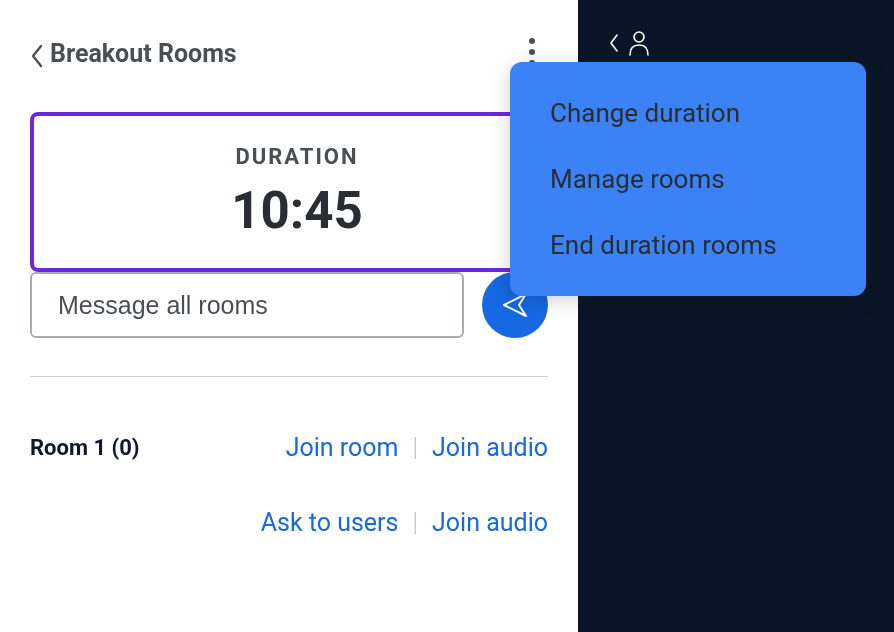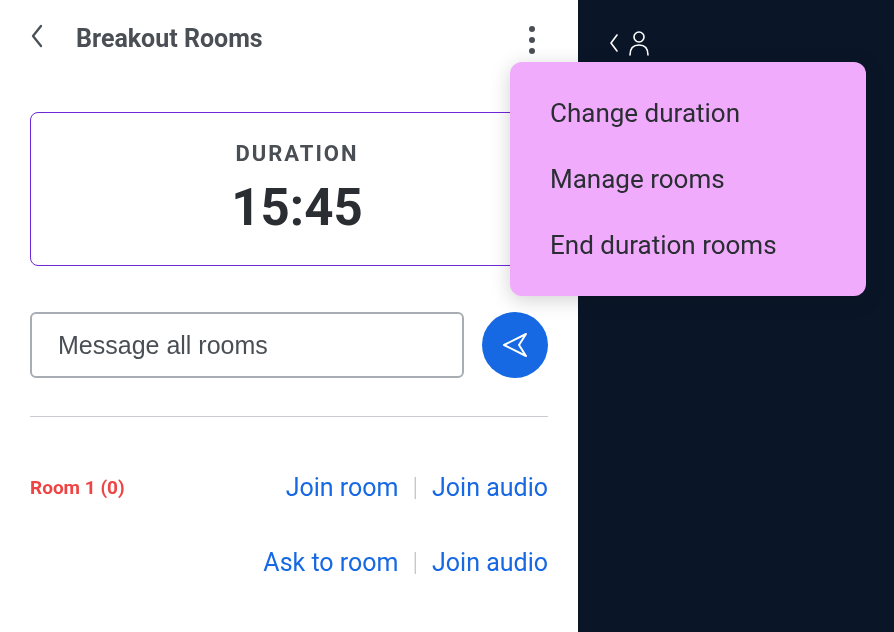--- a/index.html
+++ b/index.html
@@ -15,22 +15,22 @@
   }
   .dark-side {
     flex: 1;
     background: #0a1628;
     height: 100%;
     position: relative;
   }
 
   .header {
     display: flex;
-    align-items: flex-start;
-    gap: 32px;
+    align-items: flex-end;
+    gap: 6px;
     height: 44px;
   }
   .back-chevron {
     width: 14px; height: 24px;
     display: flex; align-items: center; justify-content: center;
     cursor: pointer;
   }
   .title {
     font-size: 25px;
     font-weight: 700;
@@ -40,41 +40,40 @@
     margin-left: auto;
     width: 32px; height: 32px;
     display: flex; flex-direction: column; align-items: center; justify-content: center;
     gap: 5px;
     cursor: pointer;
   }
   .more-btn .dot { width: 6px; height: 6px; border-radius: 50%; background: #4a4f55; }
 
   .duration-card {
     margin-top: 44px;
-    border: 1px solid #6d28d9;
+    border: 4px solid #6d28d9;
     border-radius: 8px;
     padding: 28px 0 28px 16px;
     text-align: center;
   }
   .duration-label {
     font-size: 22px;
     font-weight: 700;
     letter-spacing: 2px;
     color: #4a4f55;
     text-transform: uppercase;
   }
   .duration-time {
     margin-top: 12px;
     font-size: 51px;
     font-weight: 700;
     color: #2a2e33;
   }
 
   .message-row {
-    margin-top: 46px;
     display: flex;
     align-items: flex-end;
     gap: 18px;
   }
   .message-input {
     flex: 1;
     height: 66px;
     border: 2px solid #a8adb3;
     border-radius: 6px;
     padding: 0 26px;
@@ -100,44 +99,44 @@
 
   .rooms {
     margin-top: 56px;
   }
   .room-row {
     display: flex;
     align-items: center;
     margin-bottom: 46px;
   }
   .room-name {
-    font-size: 19px;
-    font-weight: 700;
-    color: #ef4444;
+    font-size: 22px;
+    font-weight: 700;
+    color: #0f172a;
   }
   .room-actions {
     margin-left: auto;
     display: flex;
     align-items: flex-start;
     font-size: 25px;
     color: #1668e3;
   }
   .room-link { cursor: pointer; }
   .room-sep {
     margin: 0 14px;
     color: #c0c4c9;
     font-weight: 300;
   }
 
   .dropdown {
     position: absolute;
     top: 62px;
     left: 510px;
     width: 356px;
-    background: #f0abfc;
+    background: #3b82f6;
     border-radius: 12px;
     box-shadow: 0 4px 20px rgba(0,0,0,0.18);
     padding: 18px 0;
     z-index: 10;
   }
   .dropdown-item {
     padding: 18px 40px;
     font-size: 26px;
     color: #2a2e33;
     cursor: pointer;
@@ -166,21 +165,21 @@
     <div class="title">Breakout Rooms</div>
     <div class="more-btn">
       <div class="dot"></div>
       <div class="dot"></div>
       <div class="dot"></div>
     </div>
   </div>
 
   <div class="duration-card">
     <div class="duration-label">DURATION</div>
-    <div class="duration-time">15:45</div>
+    <div class="duration-time">10:45</div>
   </div>
 
   <div class="message-row">
     <input class="message-input" type="text" placeholder="Message all rooms" style="">
     <button class="send-btn">
       <svg width="28" height="28" viewBox="0 0 28 28" fill="none">
         <path d="M3 14 L25 3 L18 14 L25 25 Z" stroke="#fff" stroke-width="2" stroke-linejoin="round" fill="none"></path>
       </svg>
     </button>
   </div>
@@ -191,21 +190,21 @@
     <div class="room-row">
       <div class="room-name">Room 1  (0)</div>
       <div class="room-actions">
         <span class="room-link">Join room</span>
         <span class="room-sep">|</span>
         <span class="room-link">Join audio</span>
       </div>
     </div>
     <div class="room-row">
       <div class="room-actions">
-        <span class="room-link">Ask to room</span>
+        <span class="room-link">Ask to users</span>
         <span class="room-sep">|</span>
         <span class="room-link">Join audio</span>
       </div>
     </div>
   </div>
 
 </div>
 
 <div class="dark-side">
   <div class="darkside-icon">

